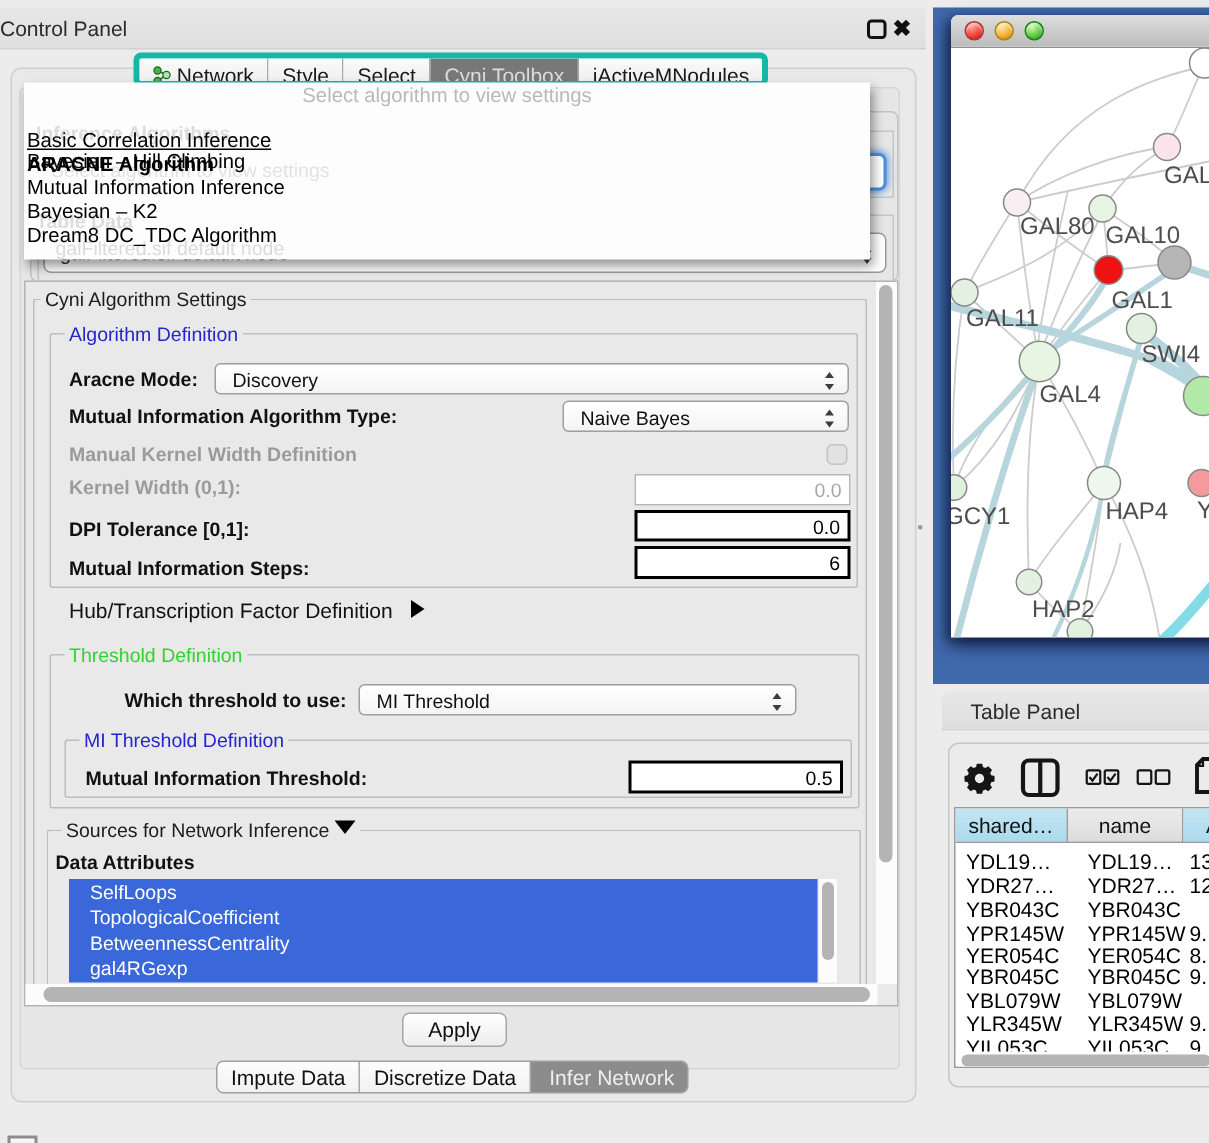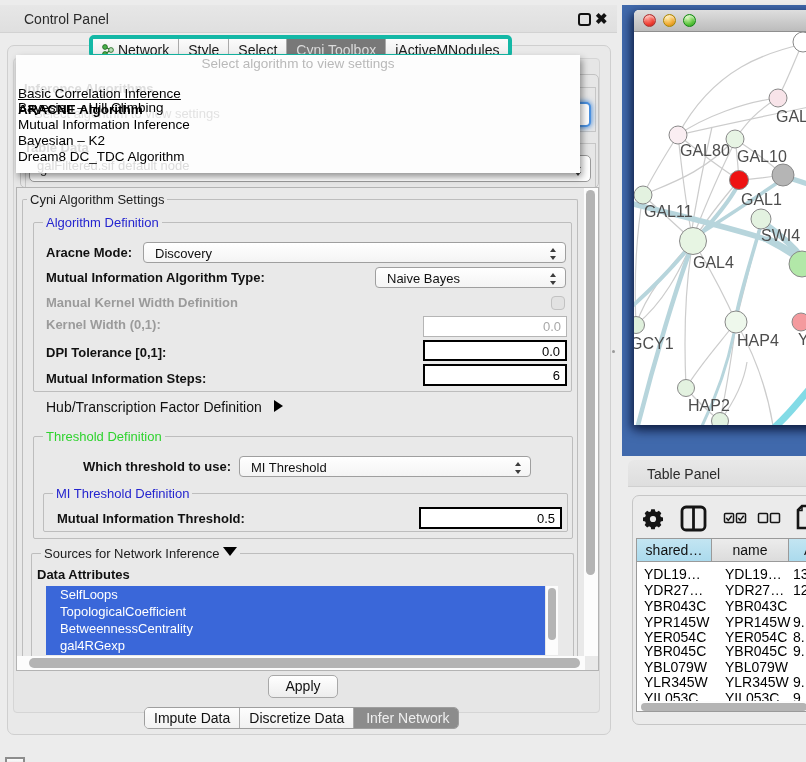--- a/index.html
+++ b/index.html
@@ -5,21 +5,21 @@
 * { margin:0; padding:0; box-sizing:border-box; }
 html,body { width:806px; height:762px; overflow:hidden; background:#ececec;
   font-family:"Liberation Sans", sans-serif; }
 .abs { position:absolute; }
 .b { font-weight:bold; }
 #stage { position:absolute; left:0; top:0; width:806px; height:762px; }
 
 
 #cpTitle { left:0; top:5px; width:617px; height:28px;
   background:linear-gradient(#e7e7e7,#dfdfdf); border-bottom:1px solid #d2d2d2;}
-#cpTitle .t { position:absolute; left:24px; top:6px; font-size:14px; color:#2b2b2b;}
+#cpTitle .t { position:absolute; left:0; top:6px; font-size:14px; color:#2b2b2b;}
 .sqBtn { position:absolute; top:13px; width:13px; height:13px;
   border:2px solid #111; border-radius:3px; }
 .xBtn { position:absolute; top:10px; font-size:15px; font-weight:bold; color:#111;}
 
 
 #outerPanel { left:7px; top:45px; width:604px; height:690px; background:#e9e9e9;
   border:1px solid #cfcfcf; border-radius:7px; }
 #innerPanel { left:13px; top:58px; width:587px; height:655px; background:#e6e6e6;
   border:1px solid #d5d5d5; border-radius:4px; }
 

